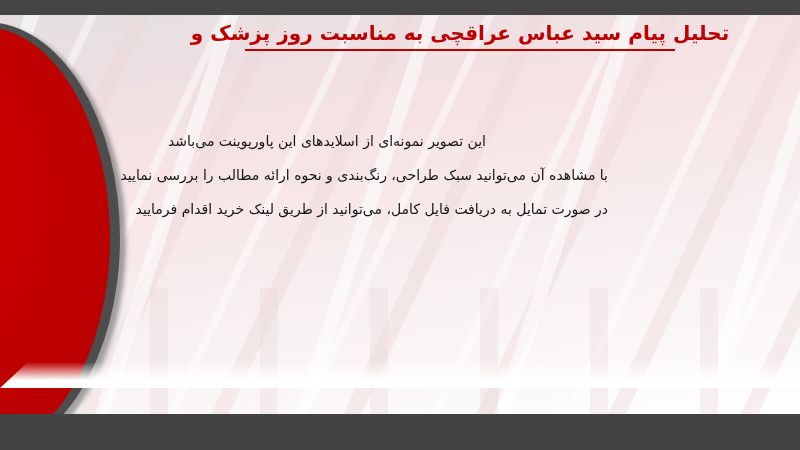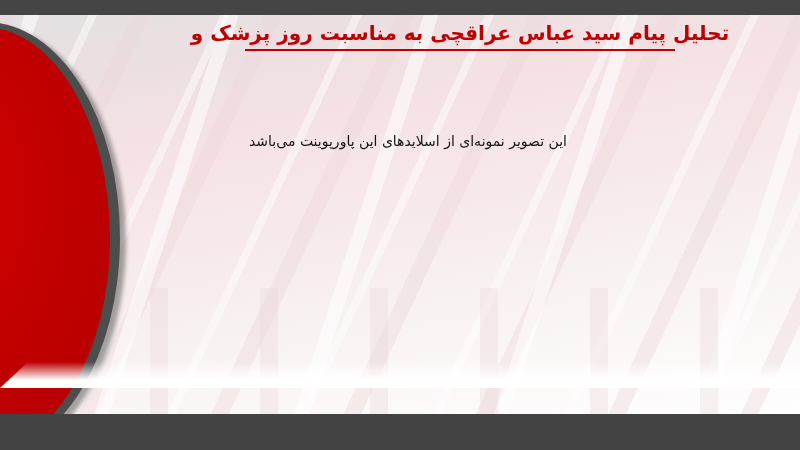--- a/index.html
+++ b/index.html
@@ -176,24 +176,24 @@
   .title-rule {
     margin: 1px auto 0 auto;
     width: 430px;
     height: 2px;
     background: #c00000;
   }
 
   
   .body-block {
     position: absolute;
-    right: 172px;
+    right: 192px;
     top: 110px;
     width: 440px;
-    text-align: center;
+    text-align: left;
     direction: rtl;
   }
   .body-line {
     font-family: "DejaVu Sans", sans-serif;
     font-size: 14px;
     color: #151515;
     line-height: 34px;
     white-space: nowrap;
     direction: rtl;
   }
@@ -215,20 +215,22 @@
       <div class="oval-red"></div>
     </div>
 
     <div class="title-block">
       <div class="title-line">تحلیل پیام سید عباس عراقچی به مناسبت روز پزشک و</div>
       <div class="title-rule"></div>
     </div>
 
     <div class="body-block">
       <div class="body-line">این تصویر نمونه‌ای از اسلایدهای این پاورپوینت می‌باشد</div>
+      <div class="body-line">با مشاهده آن می‌توانید سبک طراحی، رنگ‌بندی و نحوه ارائه مطالب را بررسی نمایید</div>
+      <div class="body-line">در صورت تمایل به دریافت فایل کامل، می‌توانید از طریق لینک خرید اقدام فرمایید</div>
     </div>
 
     <div class="base-wedge"></div>
   </div>
 
   <div class="top-bar"></div>
   <div class="base-bar"></div>
 
 </div>
 

